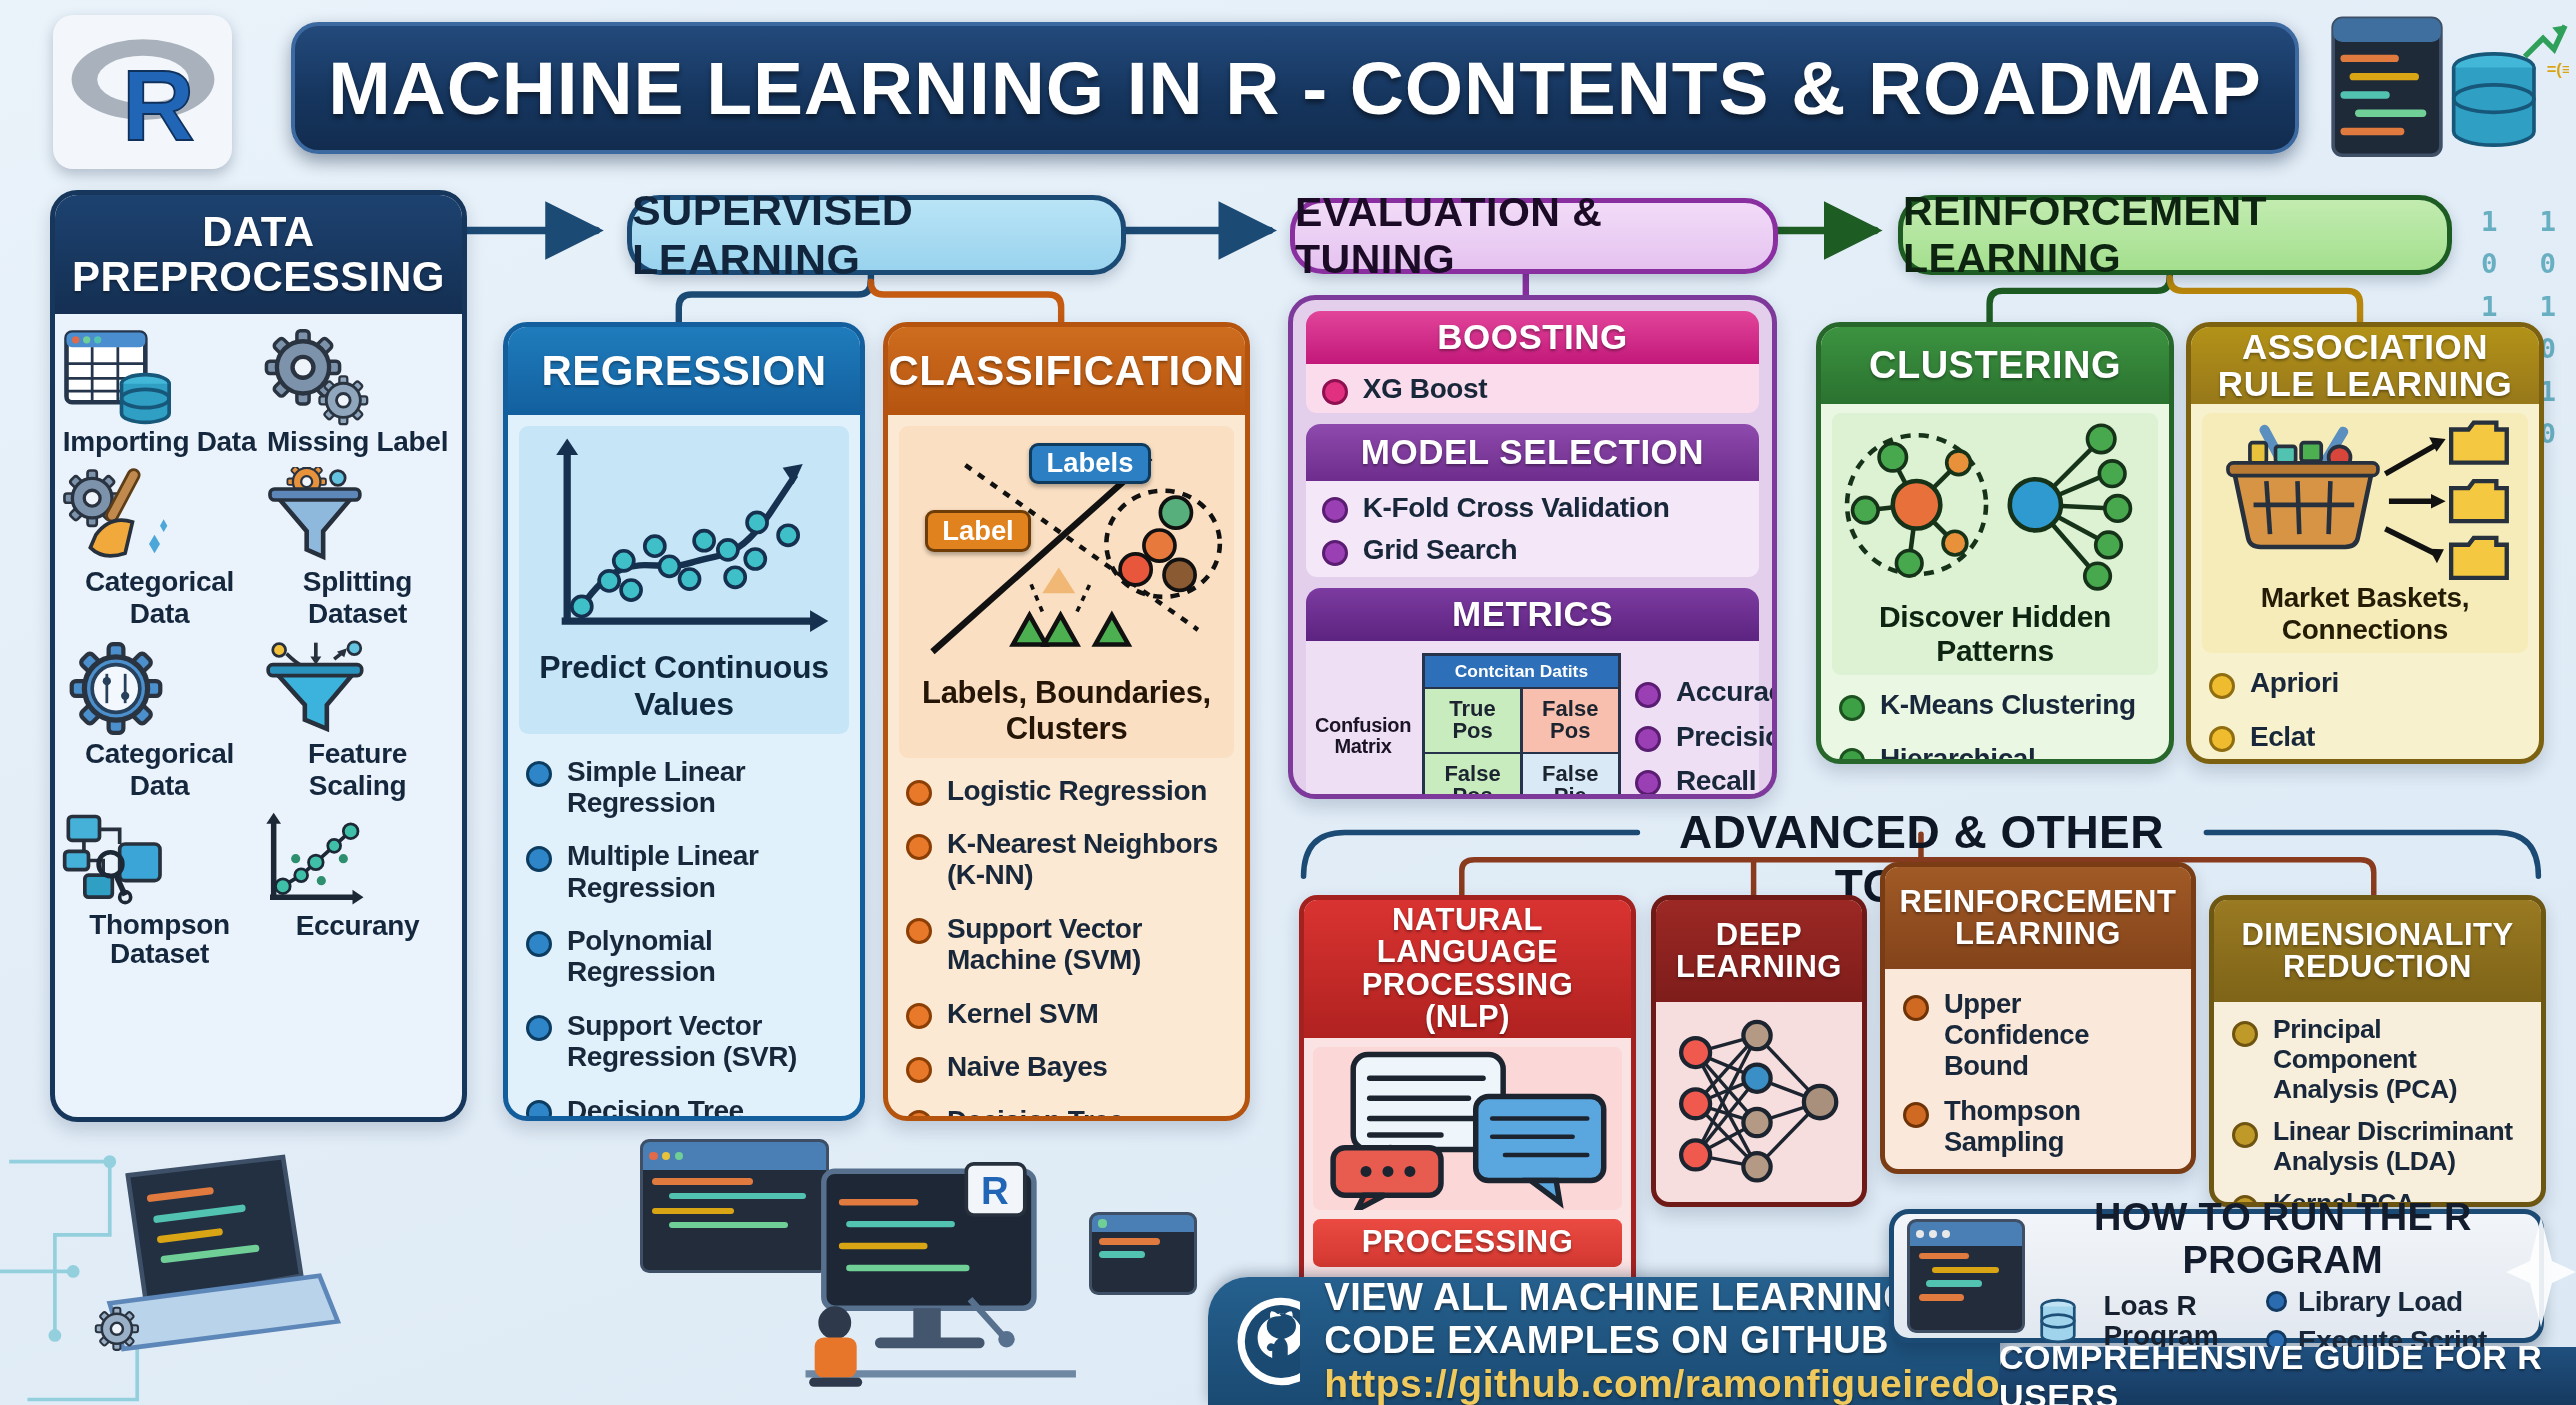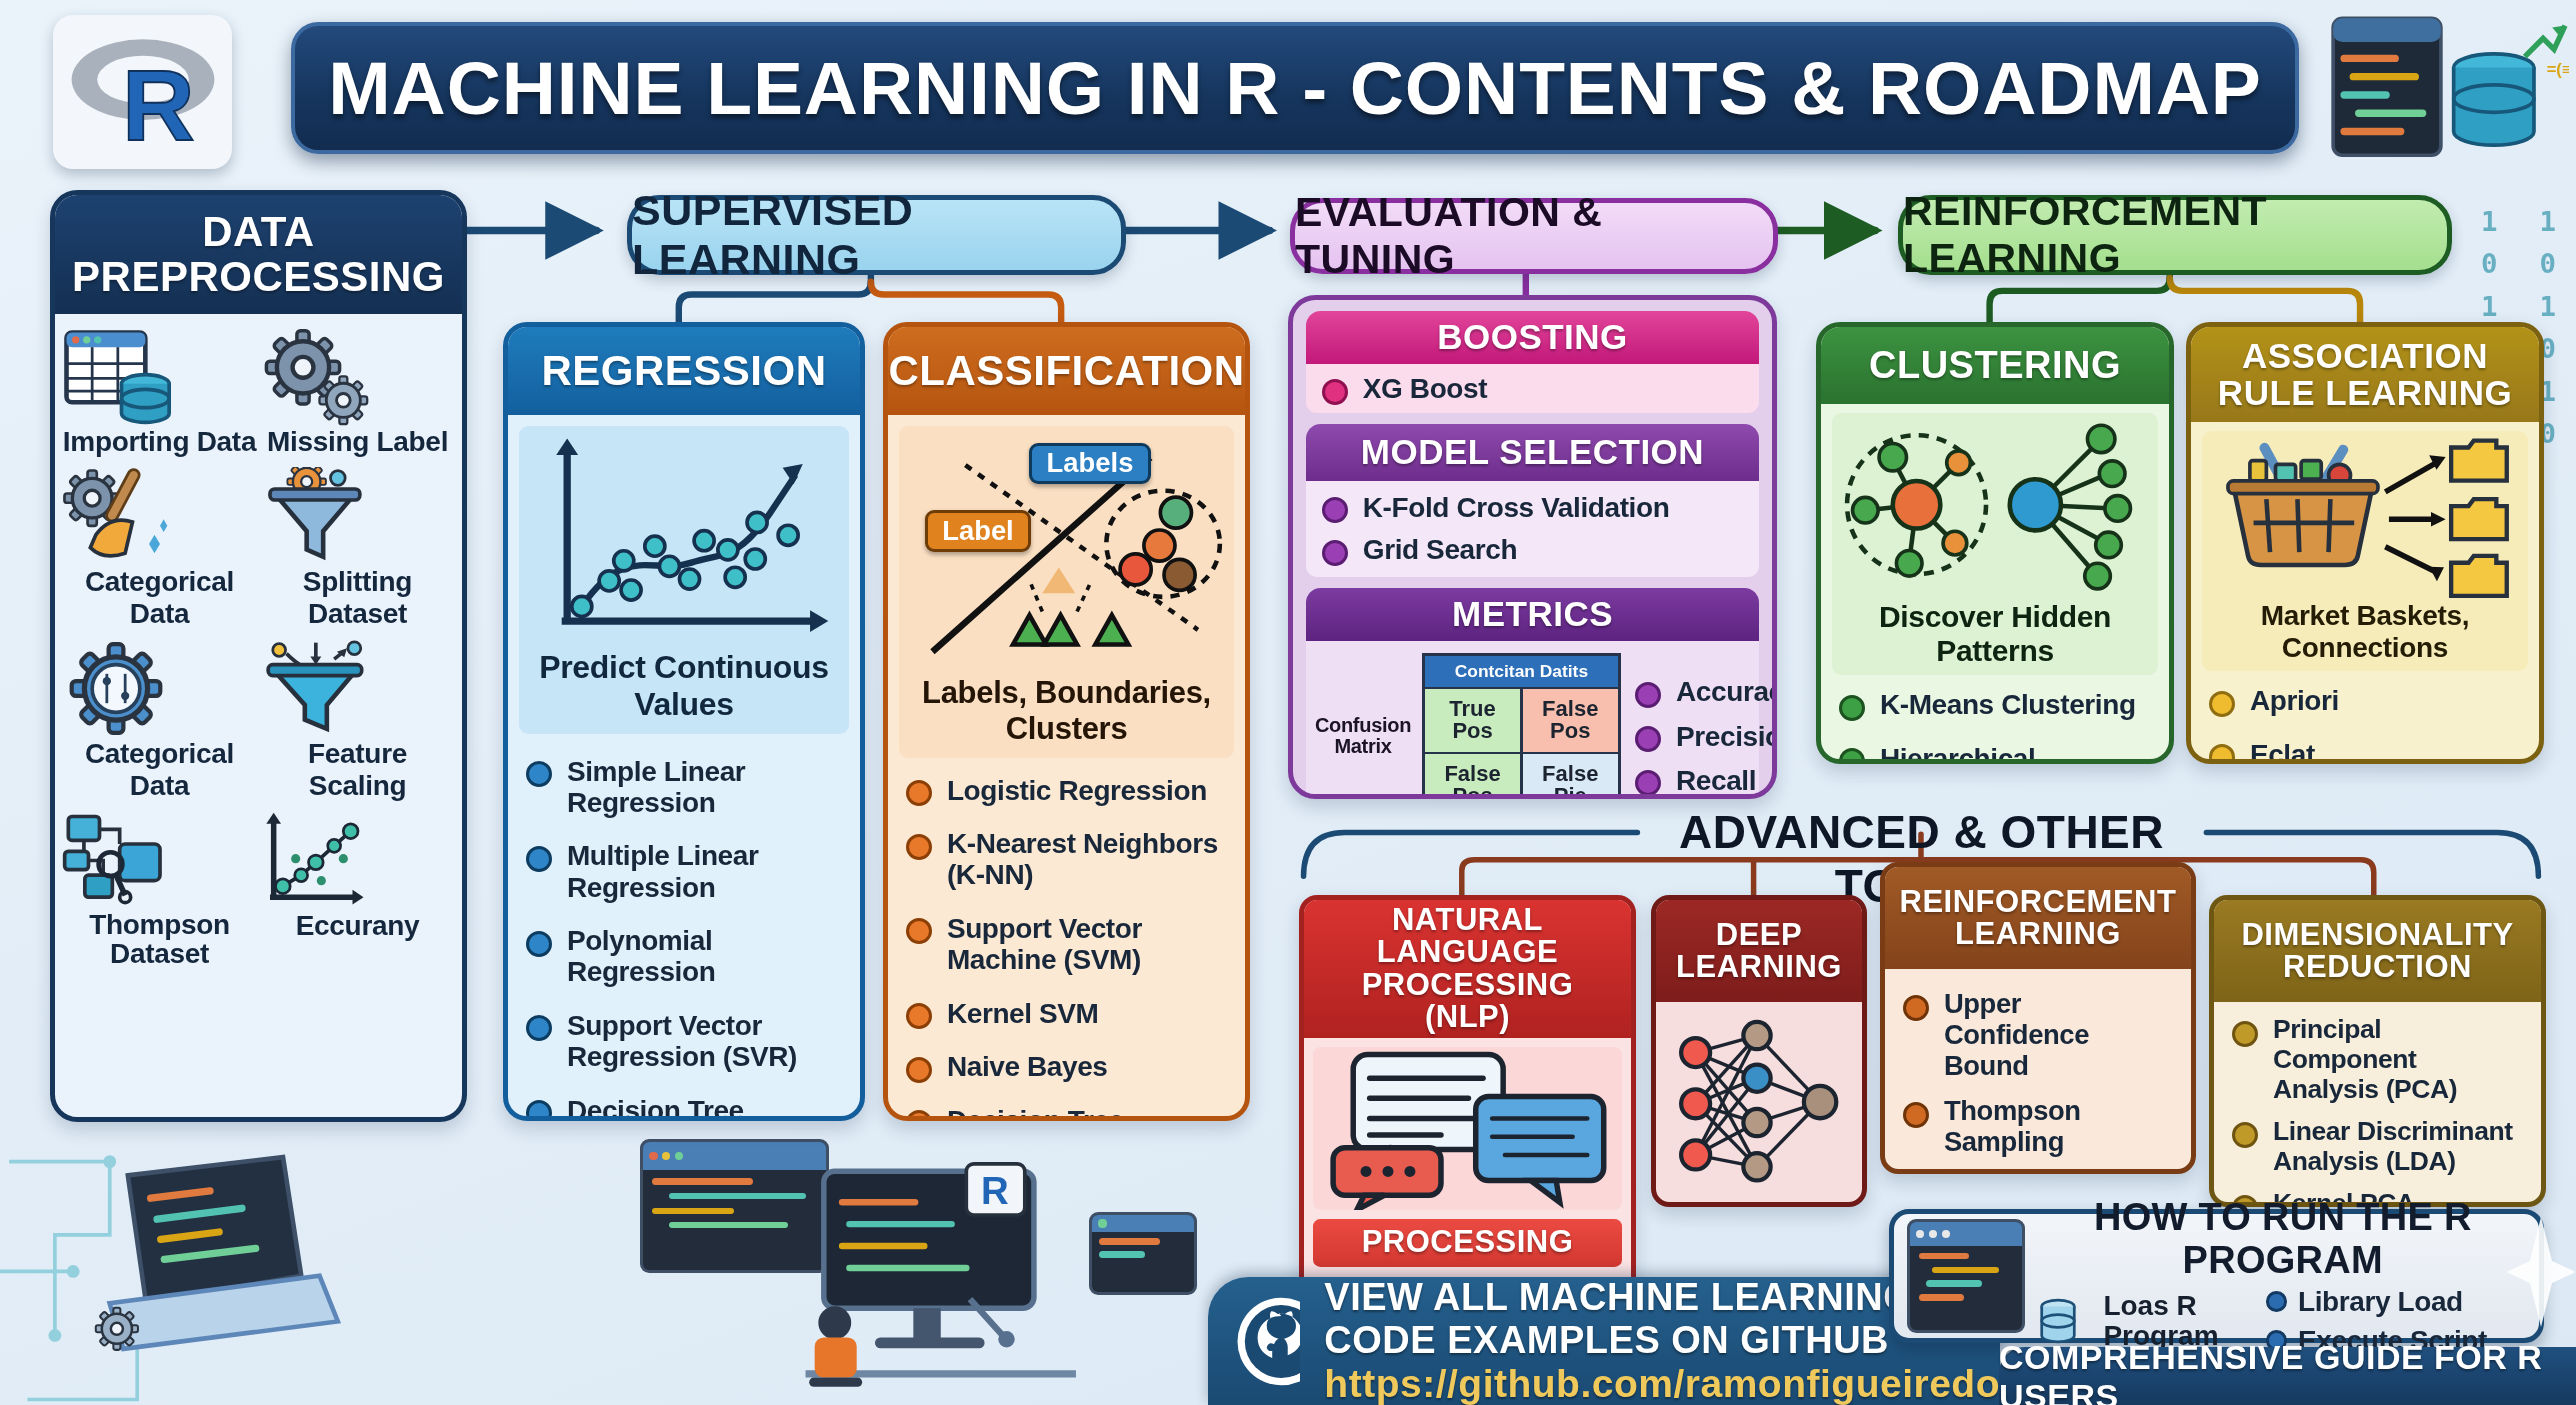--- a/index.html
+++ b/index.html
@@ -544,21 +544,21 @@
           <span class="txt">K-Means Clustering</span>
         </li>
       <li>
           <span class="blt b-green"></span>
           <span class="txt">Hierarchical Clustering</span>
         </li>
     </ul>
   </div>
 
   <div class="card" style="left:2186px;top:322px;width:348px;height:432px;border-color:#7c6210;background:#f8f1cd;">
-    <div class="card-head" style="background:linear-gradient(180deg,#b39218,#97781a);height:95px;font-size:35px;padding:0 18.3px;justify-content:flex-end;">
+    <div class="card-head" style="background:linear-gradient(180deg,#b39218,#97781a);height:77px;font-size:35px;padding:0 18.3px;justify-content:flex-end;">
       <span>ASSOCIATION RULE LEARNING</span>
     </div>
     <div style="background:#f6ecba;margin:9.1px 11px 0 11px;border-radius:9.1px;padding:3.7px 3.7px 0 3.7px;">
       <svg width="311" height="163" viewBox="0 0 340 178">
         <g stroke="#27303d" stroke-width="5" fill="none">
           <path d="M92 66 L64 14" stroke="#5a8fc0" stroke-width="11" stroke-linecap="round"></path>
           <path d="M120 66 L150 16" stroke="#5a8fc0" stroke-width="11" stroke-linecap="round"></path>
         </g>
         <rect x="48" y="28" width="18" height="22" rx="3" fill="#e8c23b" stroke="#27303d" stroke-width="4"></rect>
         <rect x="76" y="32" width="22" height="18" rx="3" fill="#53c3b1" stroke="#27303d" stroke-width="4"></rect>

